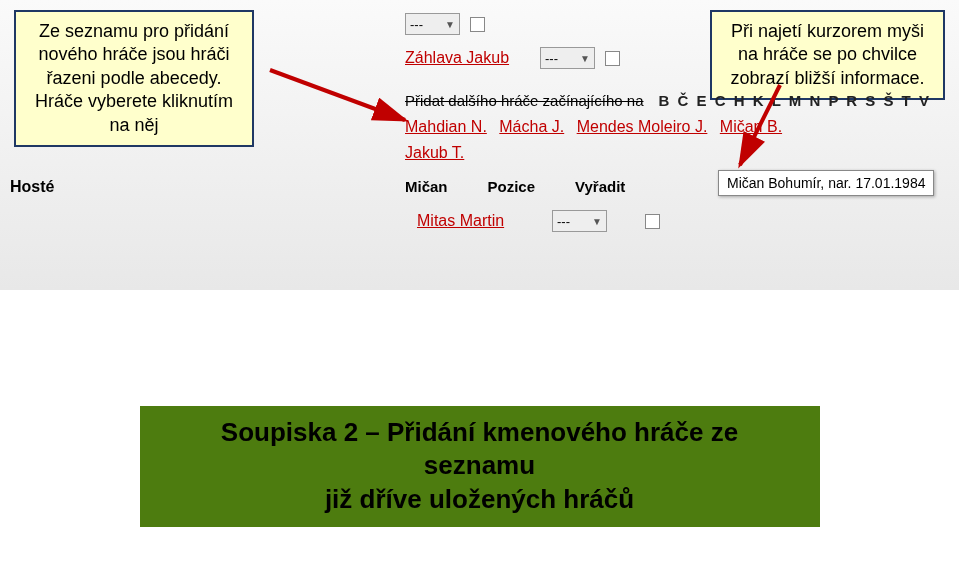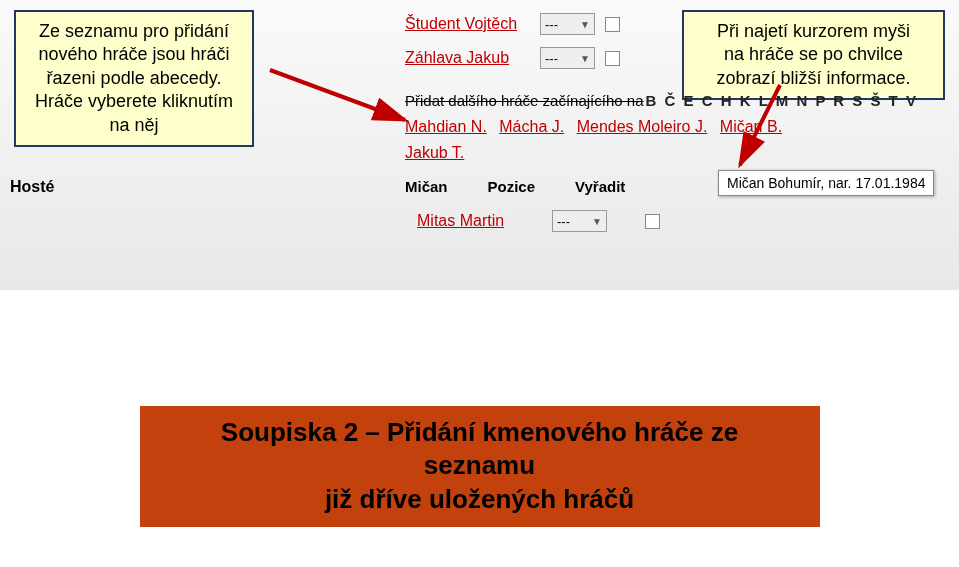--- a/index.html
+++ b/index.html
@@ -22,21 +22,21 @@
       color: #000;
     }
     .callout-left {
       top: 10px;
       left: 14px;
       width: 240px;
     }
     .callout-right {
       top: 10px;
       right: 14px;
-      width: 263px;
+      width: 235px;
     }
     .screenshot-area {
       position: absolute;
       top: 0;
       left: 0;
       width: 100%;
       height: 290px;
       background: linear-gradient(to bottom, #fafafa 0%, #e8e8e8 100%);
       z-index: -1;
     }
@@ -88,20 +88,21 @@
       display: flex;
       gap: 2px;
     }
     .alpha-filter .strike {
       text-decoration: line-through;
       color: #000000;
     }
     .alpha-filter .letters {
       font-weight: bold;
       letter-spacing: 2px;
+      margin-left: 13px;
     }
     .candidates {
       position: absolute;
       top: 114px;
       left: 405px;
       font-size: 16px;
       color: #C00000;
       line-height: 1.6;
     }
     .candidates span {
@@ -145,21 +146,21 @@
     }
     .arrow-svg {
       position: absolute;
       pointer-events: none;
     }
     .title-banner {
       position: absolute;
       bottom: 40px;
       left: 50%;
       transform: translateX(-50%);
-      background: #c2410c;
+      background: #4d7c0f;
       padding: 10px 32px;
       font-size: 26px;
       text-align: center;
       width: 680px;
       font-weight: bold;
       line-height: 1.3;
     }
   </style>
 </head>
 <body>
@@ -175,21 +176,20 @@
 </div>
 
 <div class="callout callout-right">
   <div>Při najetí kurzorem myši</div>
   <div>na hráče se po chvilce</div>
   <div>zobrazí bližší informace.</div>
 </div>
 
 <div class="player-rows">
   <div class="player-row">
-    <span class="player-link">Študent Vojtěch</span>
     <div class="pos-select">
       <span>---</span>
       <span class="arrow">▼</span>
     </div>
     <div class="checkbox"></div>
   </div>
   <div class="player-row">
     <span class="player-link">Záhlava Jakub</span>
     <div class="pos-select">
       <span>---</span>

